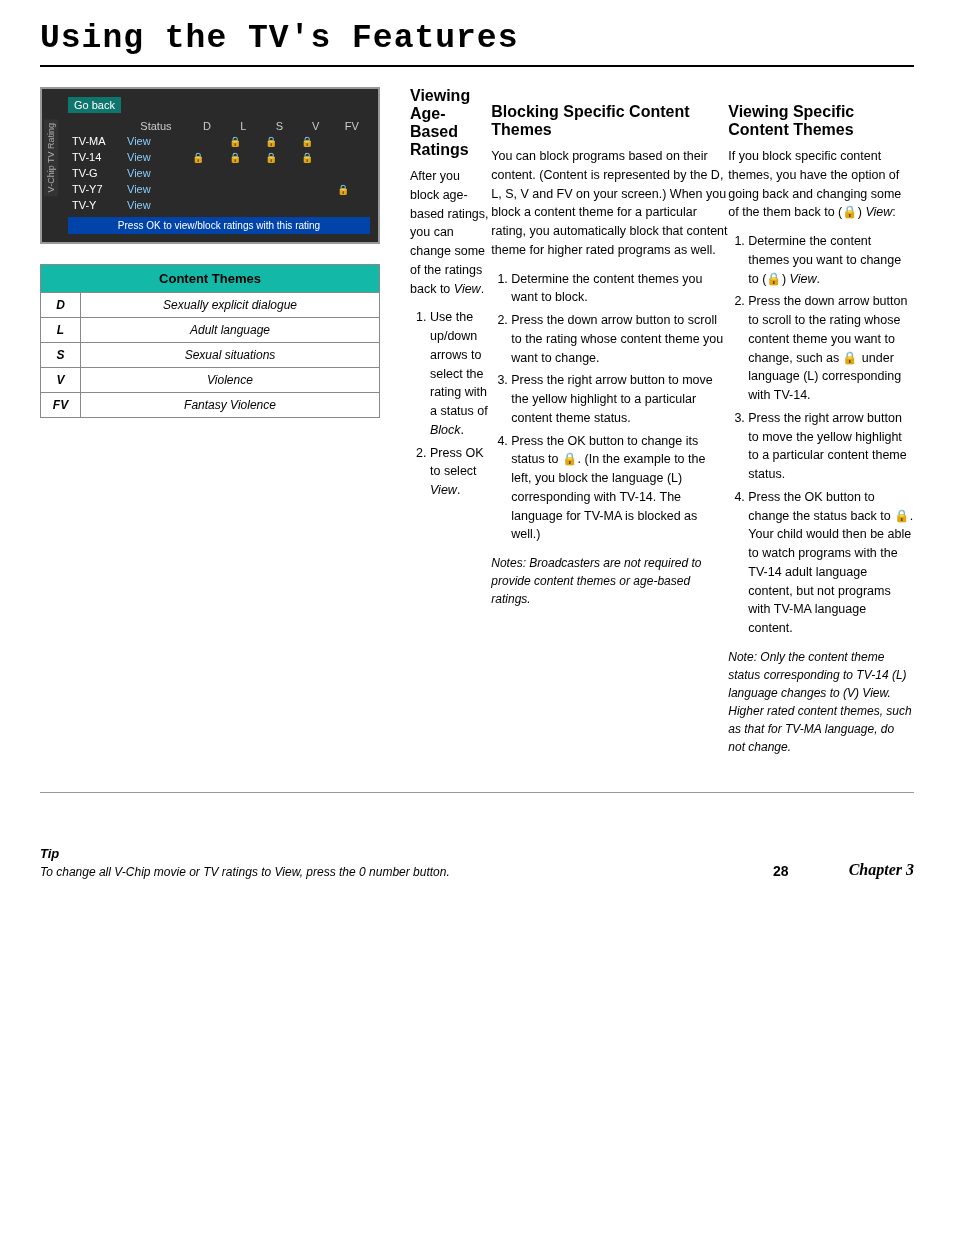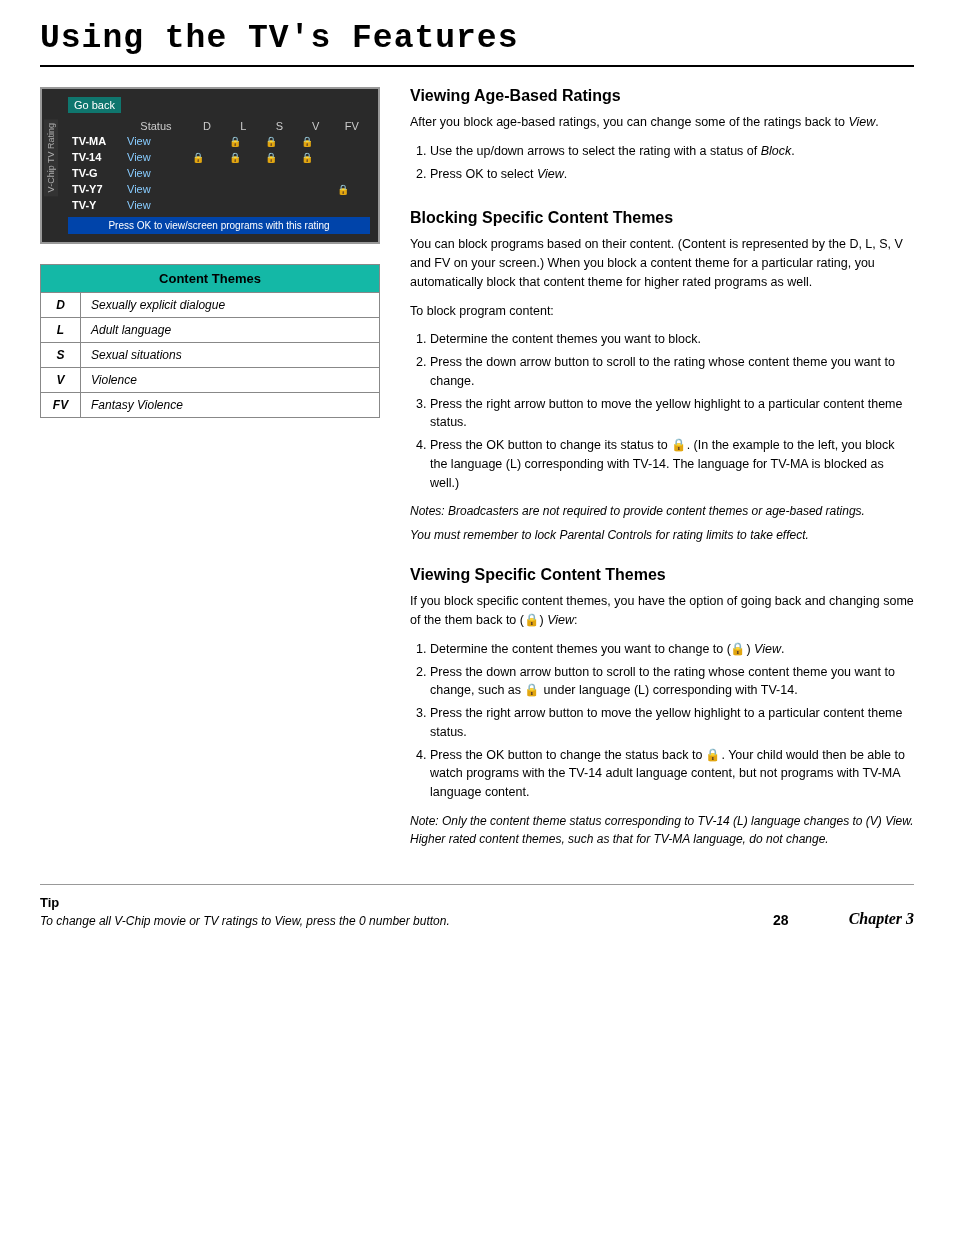--- a/index.html
+++ b/index.html
@@ -72,21 +72,21 @@
       padding: 1px 3px;
     }
 
     .tv-screen table td {
       padding: 2px 4px;
       color: #fff;
     }
 
     .tv-screen table td.label-col {
       color: #fff;
-      font-weight: bold;
+      font-weight: normal;
       width: 55px;
     }
 
     .tv-screen table td.status-col {
       color: #88ccff;
     }
 
     .tv-screen .vertical-label {
       position: absolute;
       left: 2px;
@@ -126,20 +126,21 @@
       text-align: center;
       padding: 6px;
       border: 1px solid #888;
       font-size: 13px;
     }
 
     .themes-table td {
       border: 1px solid #888;
       padding: 5px 10px;
       font-size: 12px;
+      text-align: center;
     }
 
     .themes-table td:first-child {
       font-style: italic;
       font-weight: bold;
       text-align: center;
       width: 40px;
       border-right: 1px solid #888;
     }
 
@@ -176,21 +177,21 @@
       font-style: italic;
       font-size: 12px;
       line-height: 1.5;
       margin-bottom: 6px;
     }
 
     .inline-italic { font-style: italic; }
 
     .right-sections {
       display: flex;
-      flex-direction: column;
+      flex-direction: row;
       gap: 0;
     }
   </style>
 </head>
 <body>
 
 <h1 class="page-title">Using the TV's Features</h1>
 
 <div class="two-col">
   <div class="left-col">
@@ -252,21 +253,21 @@
               <td class="label-col">TV-Y</td>
               <td class="status-col">View</td>
               <td></td>
               <td></td>
               <td></td>
               <td></td>
               <td></td>
             </tr>
           </tbody>
         </table>
-        <div class="tv-bottom-bar">Press OK to view/screen programs with this rating</div>
+        <div class="tv-bottom-bar">Press OK to view/block ratings with this rating</div>
       </div>
     </div>
 
     <table class="themes-table">
       <thead>
         <tr>
           <th colspan="2">Content Themes</th>
         </tr>
       </thead>
       <tbody>
@@ -304,29 +305,27 @@
       </p>
       <ol>
         <li>Use the up/down arrows to select the rating with a status of <span class="inline-italic">Block</span>.</li>
         <li>Press OK to select <span class="inline-italic">View</span>.</li>
       </ol>
     </div>
 
     <div style="margin-top: 16px;">
       <h2 class="section-title">Blocking Specific Content Themes</h2>
       <p class="section-body">You can block programs based on their content. (Content is represented by the D, L, S, V and FV on your screen.) When you block a content theme for a particular rating, you automatically block that content theme for higher rated programs as well.</p>
-      <p class="section-body">To block program content:</p>
       <ol>
         <li>Determine the content themes you want to block.</li>
         <li>Press the down arrow button to scroll to the rating whose content theme you want to change.</li>
         <li>Press the right arrow button to move the yellow highlight to a particular content theme status.</li>
         <li>Press the OK button to change its status to 🔒. (In the example to the left, you block the language (L) corresponding with TV-14. The language for TV-MA is blocked as well.)</li>
       </ol>
       <p class="note-italic">Notes: Broadcasters are not required to provide content themes or age-based ratings.</p>
-      <p class="note-italic">You must remember to lock Parental Controls for rating limits to take effect.</p>
     </div>
 
     <div style="margin-top: 16px;">
       <h2 class="section-title">Viewing Specific Content Themes</h2>
       <p class="section-body">
         If you block specific content themes, you have the option of going back and changing some of the them back to (🔒) <span class="inline-italic">View</span>:
       </p>
       <ol>
         <li>Determine the content themes you want to change to (🔒) <span class="inline-italic">View</span>.</li>
         <li>Press the down arrow button to scroll to the rating whose content theme you want to change, such as 🔒 under language (L) corresponding with TV-14.</li>
@@ -335,21 +334,21 @@
       </ol>
       <p class="note-italic">Note:  Only the content theme status corresponding to TV-14  (L) language changes to (V) View. Higher rated content themes, such as that for TV-MA language, do not change.</p>
     </div>
 
   </div>
 </div>
 
 <div style="margin-top: 30px; border-top: 1px solid #999; padding-top: 10px;">
   <div style="display: flex; justify-content: space-between; align-items: flex-end;">
     <div>
-      <div style="font-weight: bold; font-size: 13px; margin-bottom: 4px;">Tip</div>
+      <div style="font-style: italic; font-weight: bold; font-size: 13px; margin-bottom: 4px; margin-top: 43px;">Tip</div>
       <div style="font-style: italic; font-size: 12px;">To change all V-Chip movie or TV ratings to View, press the 0 number button.</div>
     </div>
     <div style="display: flex; align-items: flex-end; gap: 60px;">
       <span style="font-size: 14px; font-weight: bold;">28</span>
       <span style="font-size: 16px; font-weight: bold; font-style: italic; font-family: 'Times New Roman', Times, serif;">Chapter 3</span>
     </div>
   </div>
 </div>
 
 </body></html>

